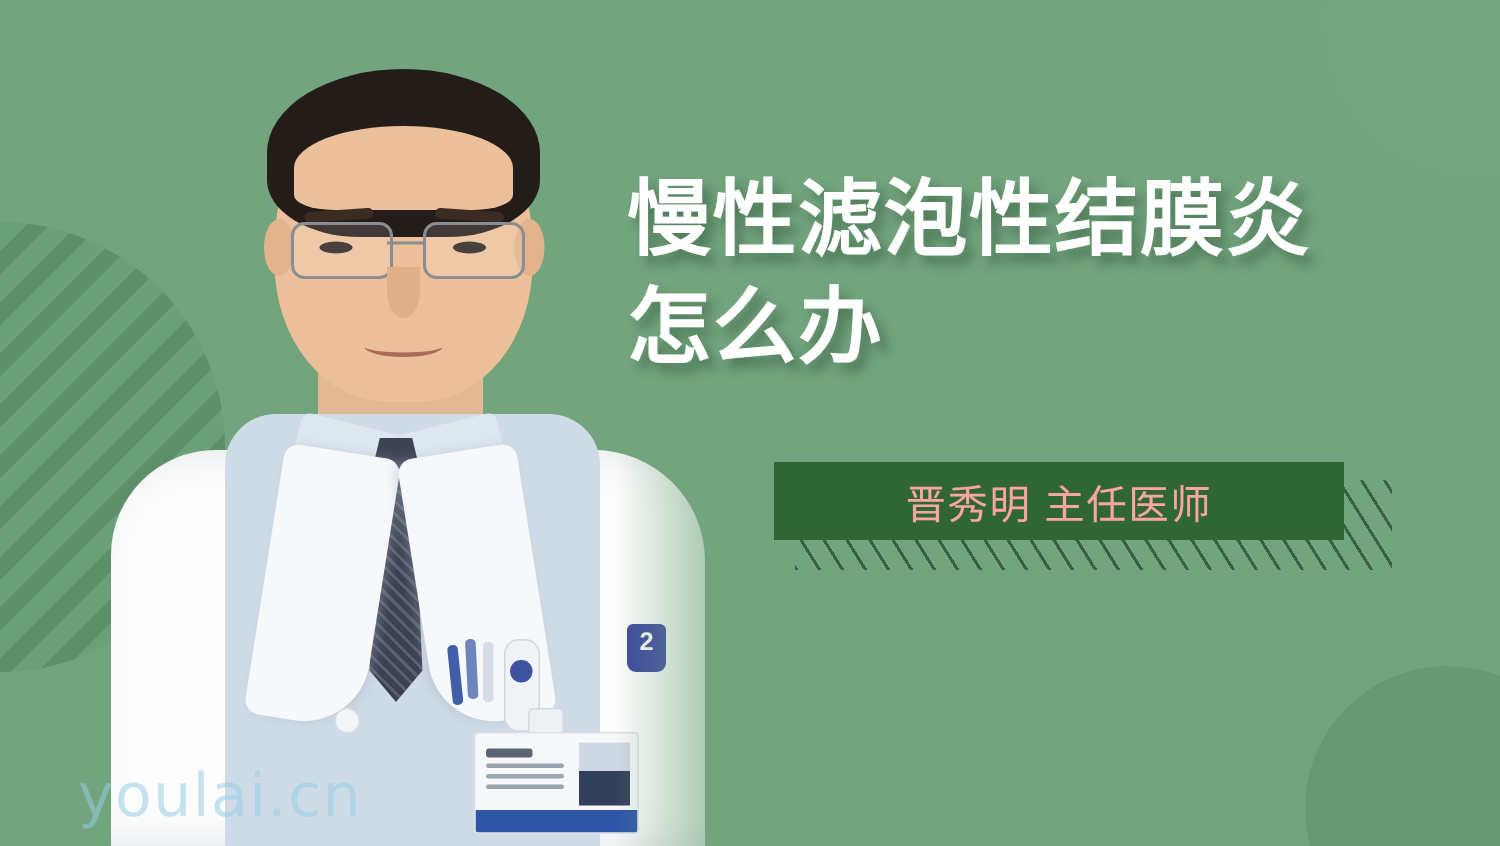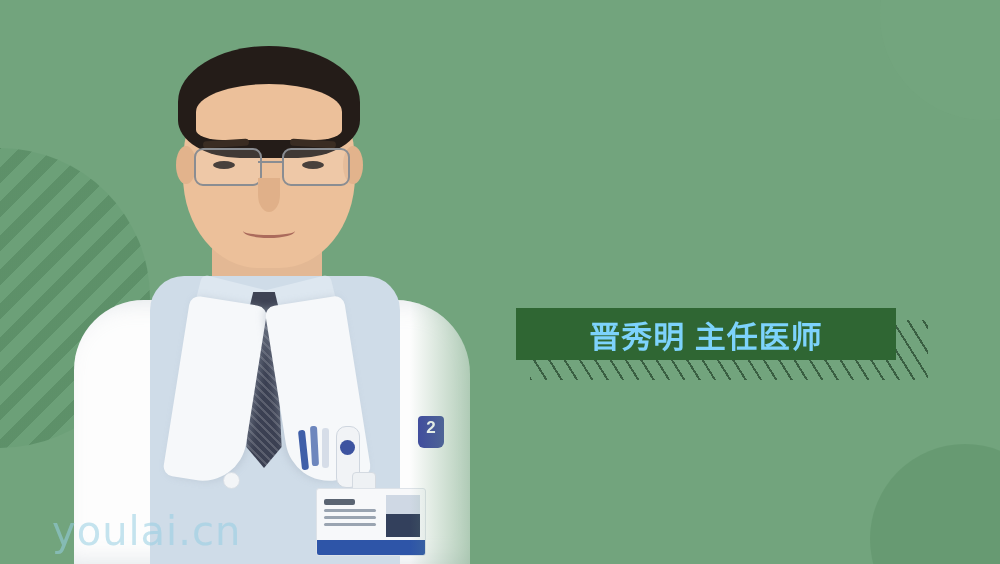--- a/index.html
+++ b/index.html
@@ -403,23 +403,23 @@
     left: 0;
     top: 0;
     width: 380px;
     height: 52px;
     background: #2f6633;
     display: flex;
     align-items: center;
     justify-content: center;
   }
   .badge-text {
-    color: #7dd3fc;
-    font-size: 31px;
-    font-weight: bold;
+    color: #fca5a5;
+    font-size: 27px;
+    font-weight: normal;
     letter-spacing: 1px;
     white-space: nowrap;
   }
 
   
   .hospital {
     position: absolute;
     left: 470px;
     top: 385px;
     font-size: 26px;
@@ -480,20 +480,24 @@
           <i></i>
       </div>
       <div class="doc-idcard-photo"></div>
       <div class="doc-idcard-bar"></div>
     </div>
     <div class="doc-blend"></div>
   </div>
 
   <div class="watermark">youlai.cn</div>
 
+  <div class="title">
+    <span class="title-line">慢性滤泡性结膜炎</span>
+    <span class="title-line">怎么办</span>
+  </div>
 
   <div class="badge-wrap">
     <div class="badge-hatch"></div>
     <div class="badge">
       <span class="badge-text">晋秀明  主任医师</span>
     </div>
   </div>
 
 
 </div>

